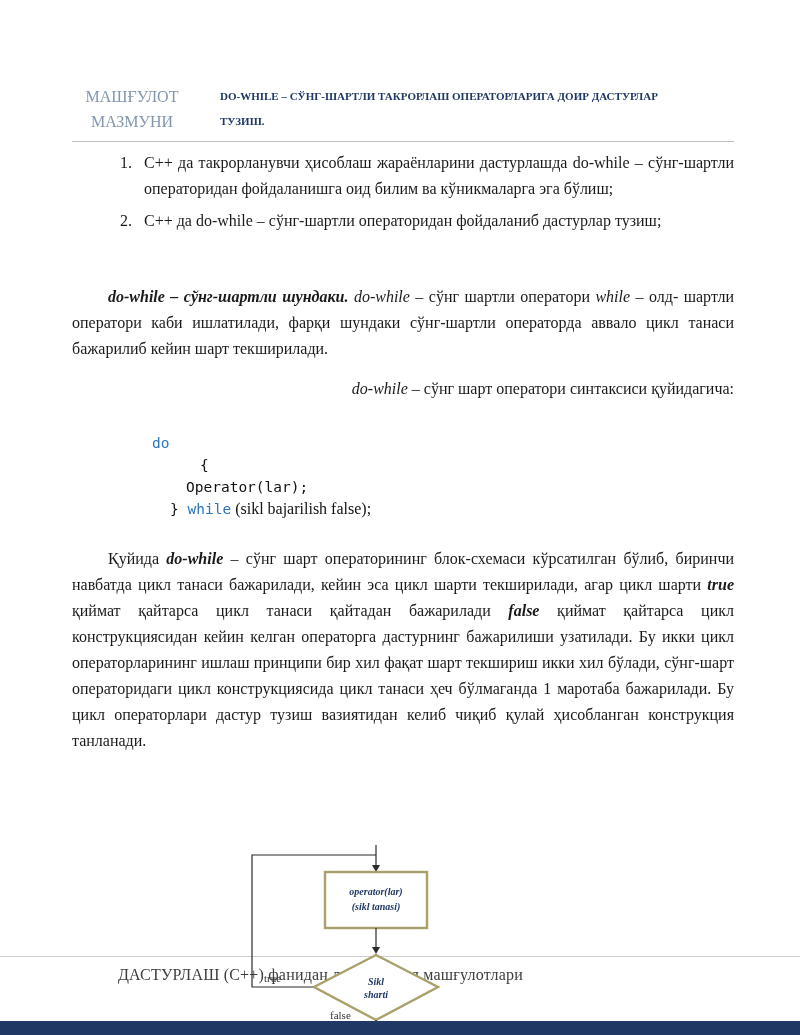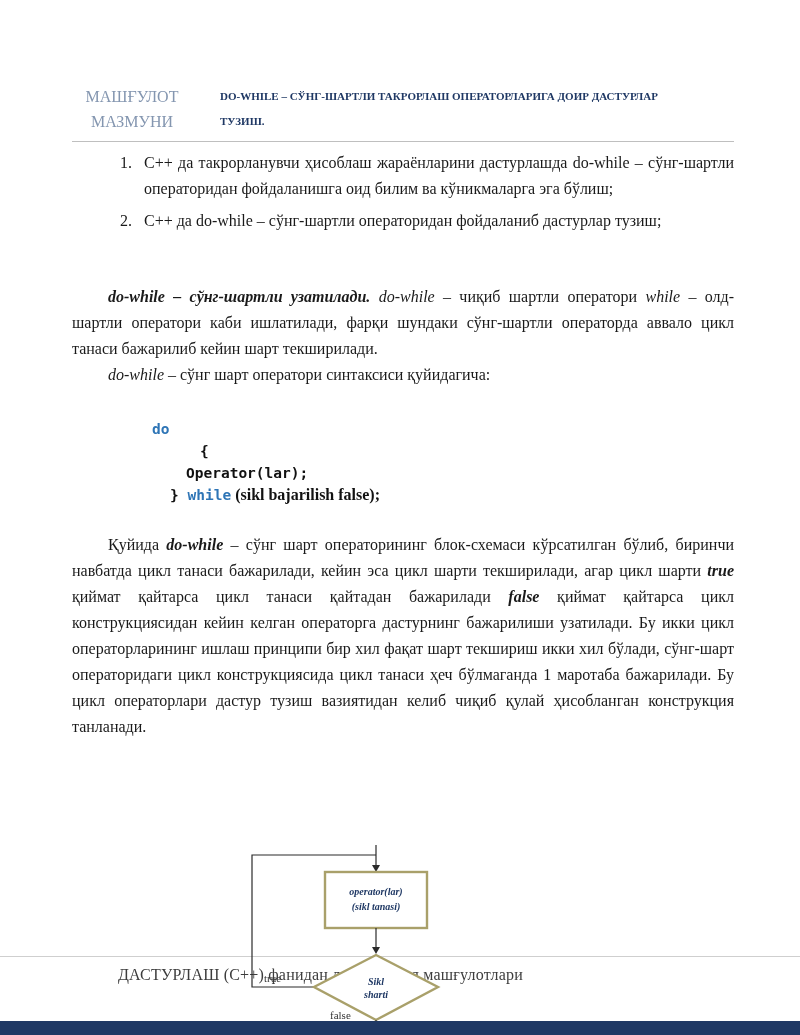--- a/index.html
+++ b/index.html
@@ -32,30 +32,30 @@
   .obj-list { margin-left:48px; flex:1; }
   .obj-item { display:flex; margin-bottom:6px; }
   .obj-num { flex:0 0 24px; font-size:16px; line-height:26px; }
   .obj-text { flex:1; text-align:justify; font-size:16px; line-height:26px; }
 
   
   .para {
     font-size:16px; line-height:26px; text-align:justify; text-indent:36px;
   }
   .para-intro { margin-top:44px; }
-  .para-syntax { margin-top:0; text-align:left; }
+  .para-syntax { margin-top:14px; text-align:right; }
   .para-desc { margin-top:26px; }
   .bi { font-weight:bold; font-style:italic; }
   .it { font-style:italic; }
 
   
   .code-block {
     margin:30px 0 0 80px;
     font-family:"DejaVu Sans Mono", monospace;
-    font-size:14.5px; line-height:22px; color:#111;font-weight:bold;
+    font-size:14.5px; line-height:22px; color:#111;
   }
   .cl-brace-open   { margin-left:48px; }
   .cl-comment      { margin-left:51px; }
   .cl-body         { margin-left:34px; }
   .cl-close        { margin-left:18px; }
   .kw { color:#2e75b6; }
   .comment { color:#00a14b; }
   .cond { font-family:"Liberation Serif", serif; font-size:16px; }
 
   
@@ -102,21 +102,21 @@
           <span class="obj-num">1.</span>
           <span class="obj-text">C++ да такрорланувчи ҳисоблаш жараёнларини дастурлашда do-while – сўнг-шартли операторидан фойдаланишга оид билим ва кўникмаларга эга бўлиш;</span>
         </div>
         <div class="obj-item">
           <span class="obj-num">2.</span>
           <span class="obj-text">C++ да do-while – сўнг-шартли операторидан фойдаланиб дастурлар тузиш;</span>
         </div>
       </div>
     </div>
 
-    <p class="para para-intro"><span class="bi">do-while – сўнг-шартли узатилади. </span><span class="it">do-while</span><span> – чиқиб шартли оператори </span><span class="it">while</span><span> – олд- шартли оператори каби ишлатилади, фарқи шундаки сўнг-шартли операторда аввало цикл танаси бажарилиб кейин шарт текширилади.</span></p>
+    <p class="para para-intro"><span class="bi">do-while – сўнг-шартли шундаки. </span><span class="it">do-while</span><span> – сўнг шартли оператори </span><span class="it">while</span><span> – олд- шартли оператори каби ишлатилади, фарқи шундаки сўнг-шартли операторда аввало цикл танаси бажарилиб кейин шарт текширилади.</span></p>
 
     <p class="para para-syntax"><span class="it">do-while</span><span> – сўнг шарт оператори синтаксиси қуйидагича:</span></p>
 
     <div class="code-block">
       <div class="cl"><span class="kw">do</span></div>
       <div class="cl cl-brace-open"><span>{</span></div>
       <div class="cl cl-body"><span>Operator(lar);</span></div>
       <div class="cl cl-close"><span>} </span><span class="kw">while</span><span class="cond"> (sikl bajarilish false);</span></div>
     </div>
 

